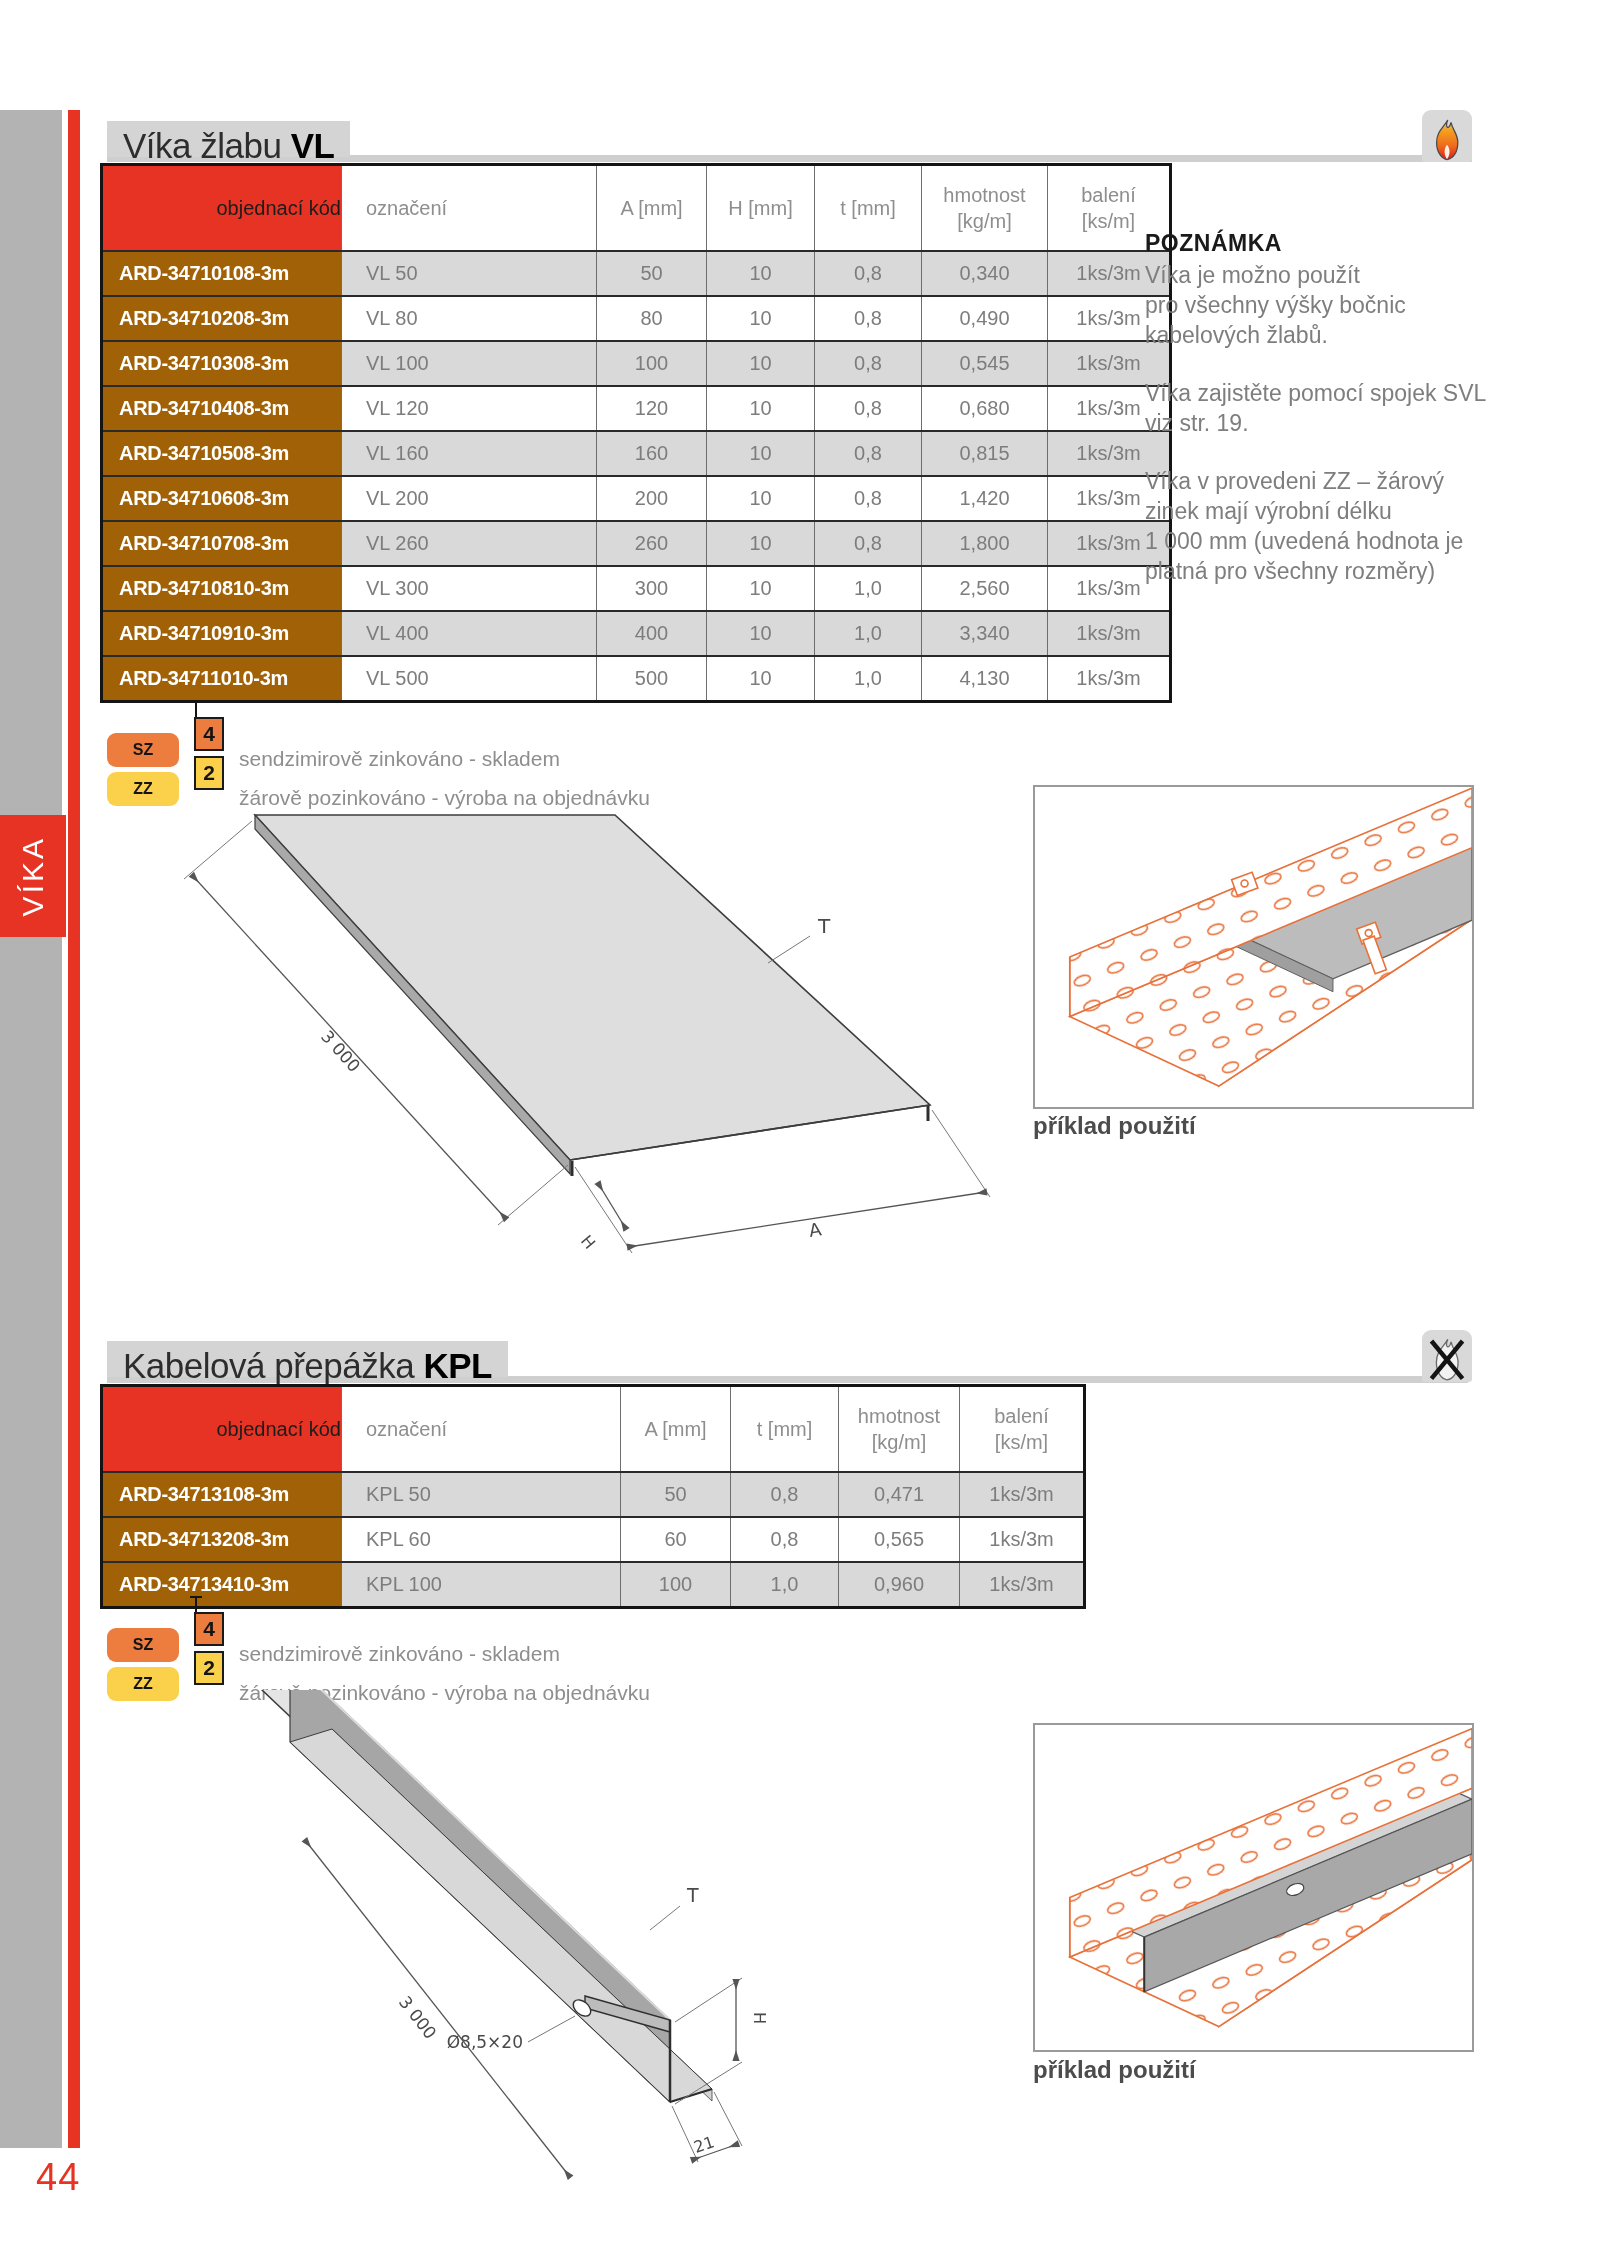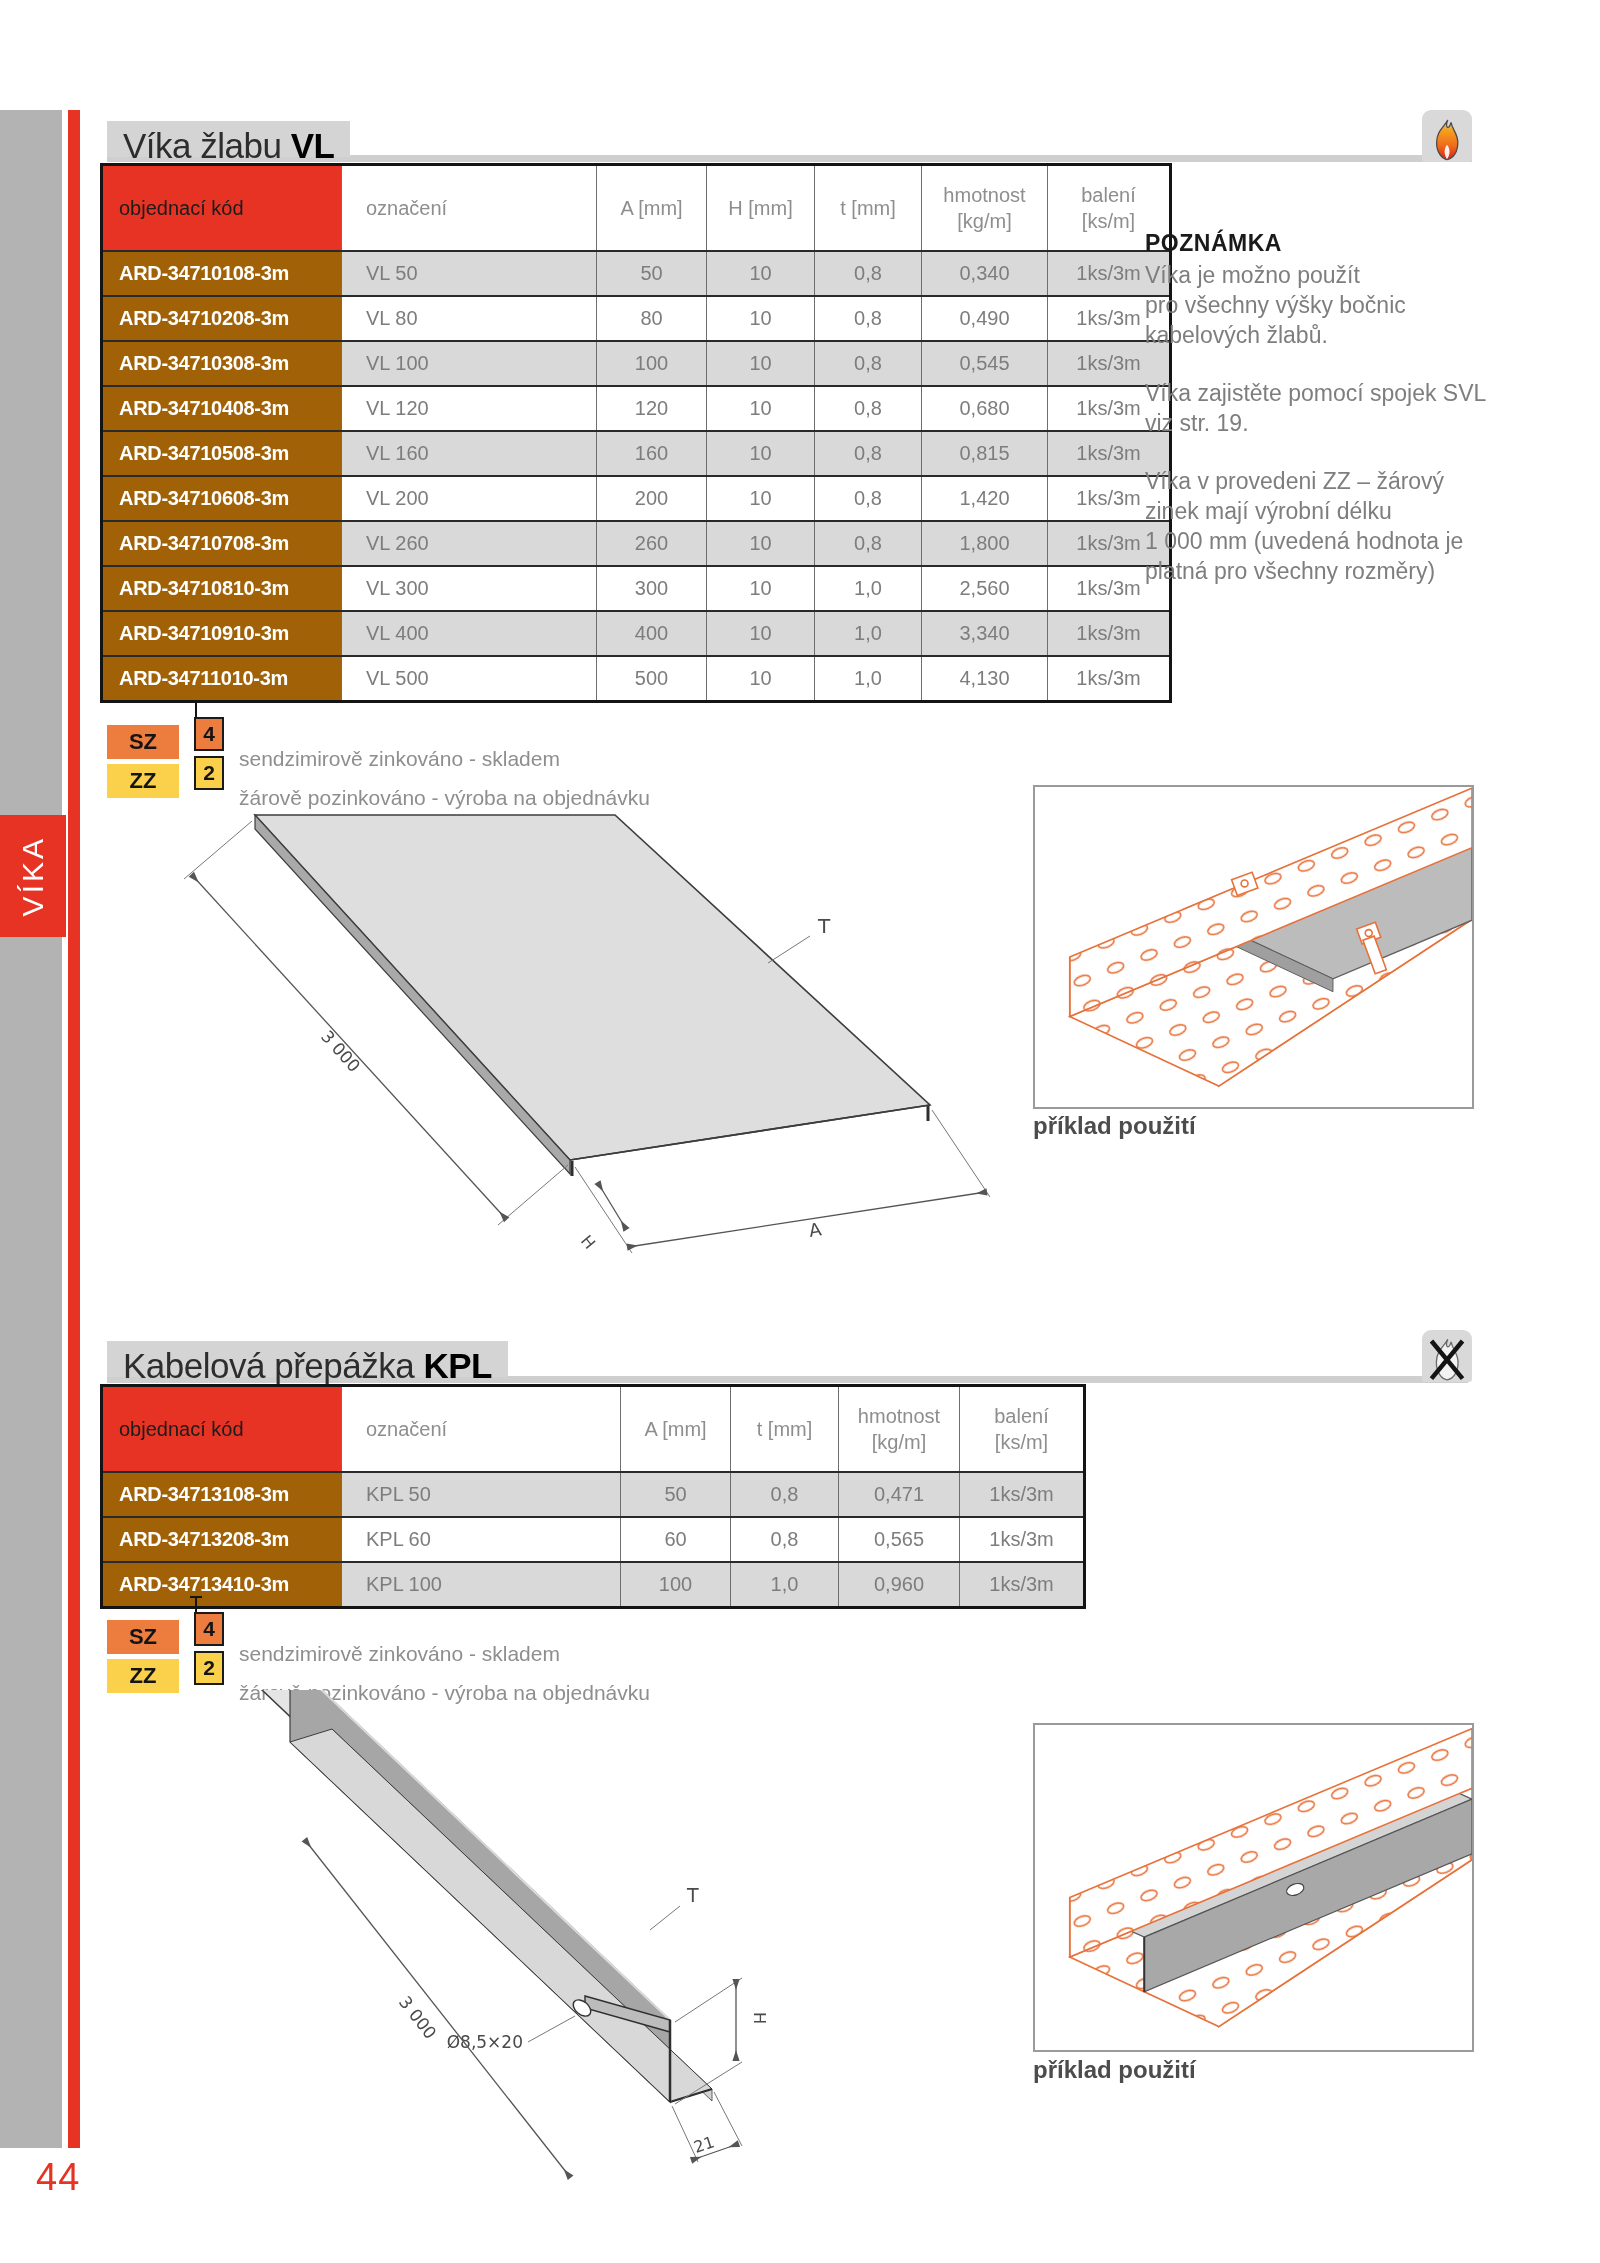--- a/index.html
+++ b/index.html
@@ -20,34 +20,34 @@
   .sec-title b{color:#000;font-weight:700;}
   .icon-box{position:absolute;width:50px;height:52px;background:#d9d9d9;border-radius:9px 9px 3px 3px;
             display:flex;align-items:flex-end;justify-content:center;}
   
   table.cat{position:absolute;border-collapse:collapse;table-layout:fixed;background:#fff;
             border:3px solid #141414;}
   table.cat th,table.cat td{border-left:1px solid #6e6e6e;border-top:2px solid #2a2a2a;
             font-size:20px;text-align:center;vertical-align:middle;padding:0;overflow:hidden;}
   table.cat th{height:84px;color:#8e8e8e;font-weight:400;white-space:pre-line;line-height:26px;background:#fff;}
   table.cat td{height:43px;color:#7d7d7d;}
-  table.cat th.c0{background:#e63323;color:#1c1c1c;text-align:left;padding-left:16px;}
+  table.cat th.c0{background:#e63323;color:#1c1c1c;text-align:right;padding-left:16px;}
   table.cat td.c0{background:#a16207;color:#fff;font-weight:700;text-align:left;padding-left:16px;letter-spacing:-0.3px;}
   table.cat th.c1,table.cat td.c1{text-align:left;padding-left:24px;}
   table.cat tbody tr:nth-child(odd) td:not(.c0){background:#d9d9d9;}
   .vl{width:1020px;}
   .vl .c0{width:222px;} .vl .c1{width:230px;} .vl .c2{width:109px;} .vl .c3{width:107px;margin-left:8px;}
   .vl .c4{width:106px;} .vl .c5{width:125px;} .vl .c6{width:121px;}
   .kpl{width:935px;}
   .kpl .c0{width:222px;} .kpl .c1{width:254px;} .kpl .c2{width:109px;} .kpl .c3{width:107px;}
   .kpl .c4{width:120px;} .kpl .c5{width:123px;}
   
   .leg-row{position:absolute;height:34px;}
-  .leg-code{position:absolute;left:0;top:8px;width:72px;height:34px;text-align:center;line-height:34px;
-            font-size:22px;font-weight:700;color:#141414;}
+  .leg-code{position:absolute;left:0;top:16px;width:72px;height:34px;text-align:center;line-height:34px;
+            font-size:16px;font-weight:700;color:#141414;border-radius:9px;}
   .leg-num{position:absolute;left:87px;top:0;width:26px;height:30px;border:2px solid #1a1a1a;
            text-align:center;line-height:30px;font-size:21px;font-weight:700;color:#141414;}
   .leg-text{position:absolute;left:132px;top:0;line-height:34px;font-size:21px;color:#8e8e8e;white-space:nowrap;margin-top:25px;}
   .connector{position:absolute;width:2px;background:#141414;}
   .conn-tick{position:absolute;height:2px;width:12px;background:#141414;}
   
   .note{position:absolute;left:1145px;top:228px;width:345px;color:#7e7e7e;font-size:23px;line-height:30px;}
   .note h3{margin:0 0 2px 0;font-size:23px;font-weight:700;color:#1a1a1a;letter-spacing:0.5px;}
   .note p{margin:0 0 28px 0;white-space:pre-line;}
   

